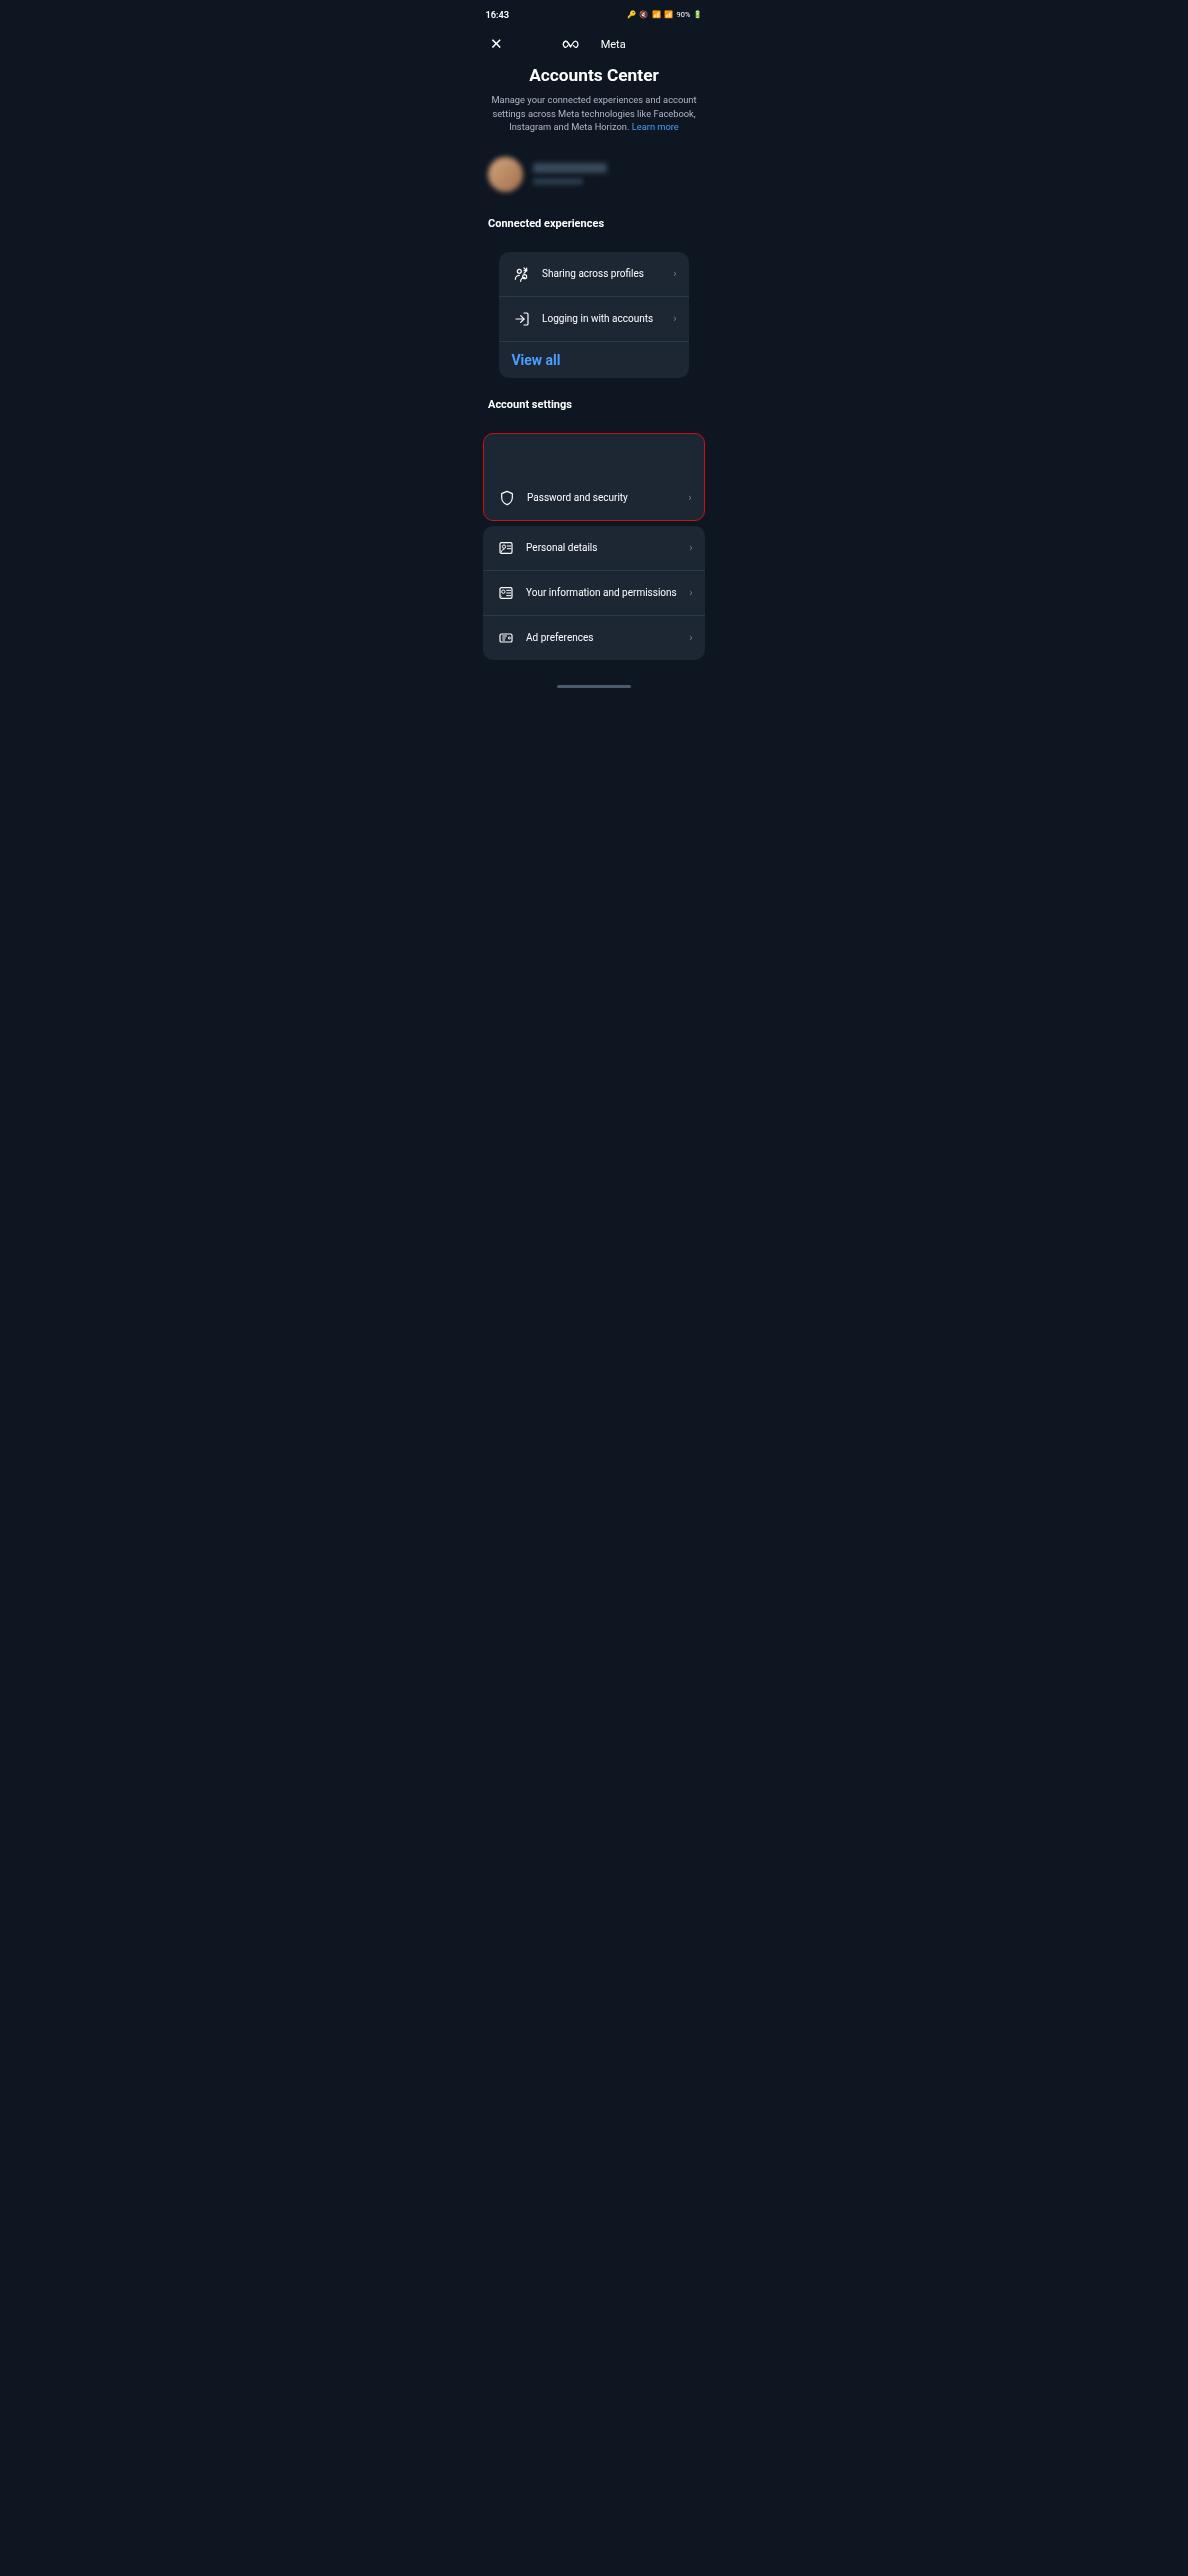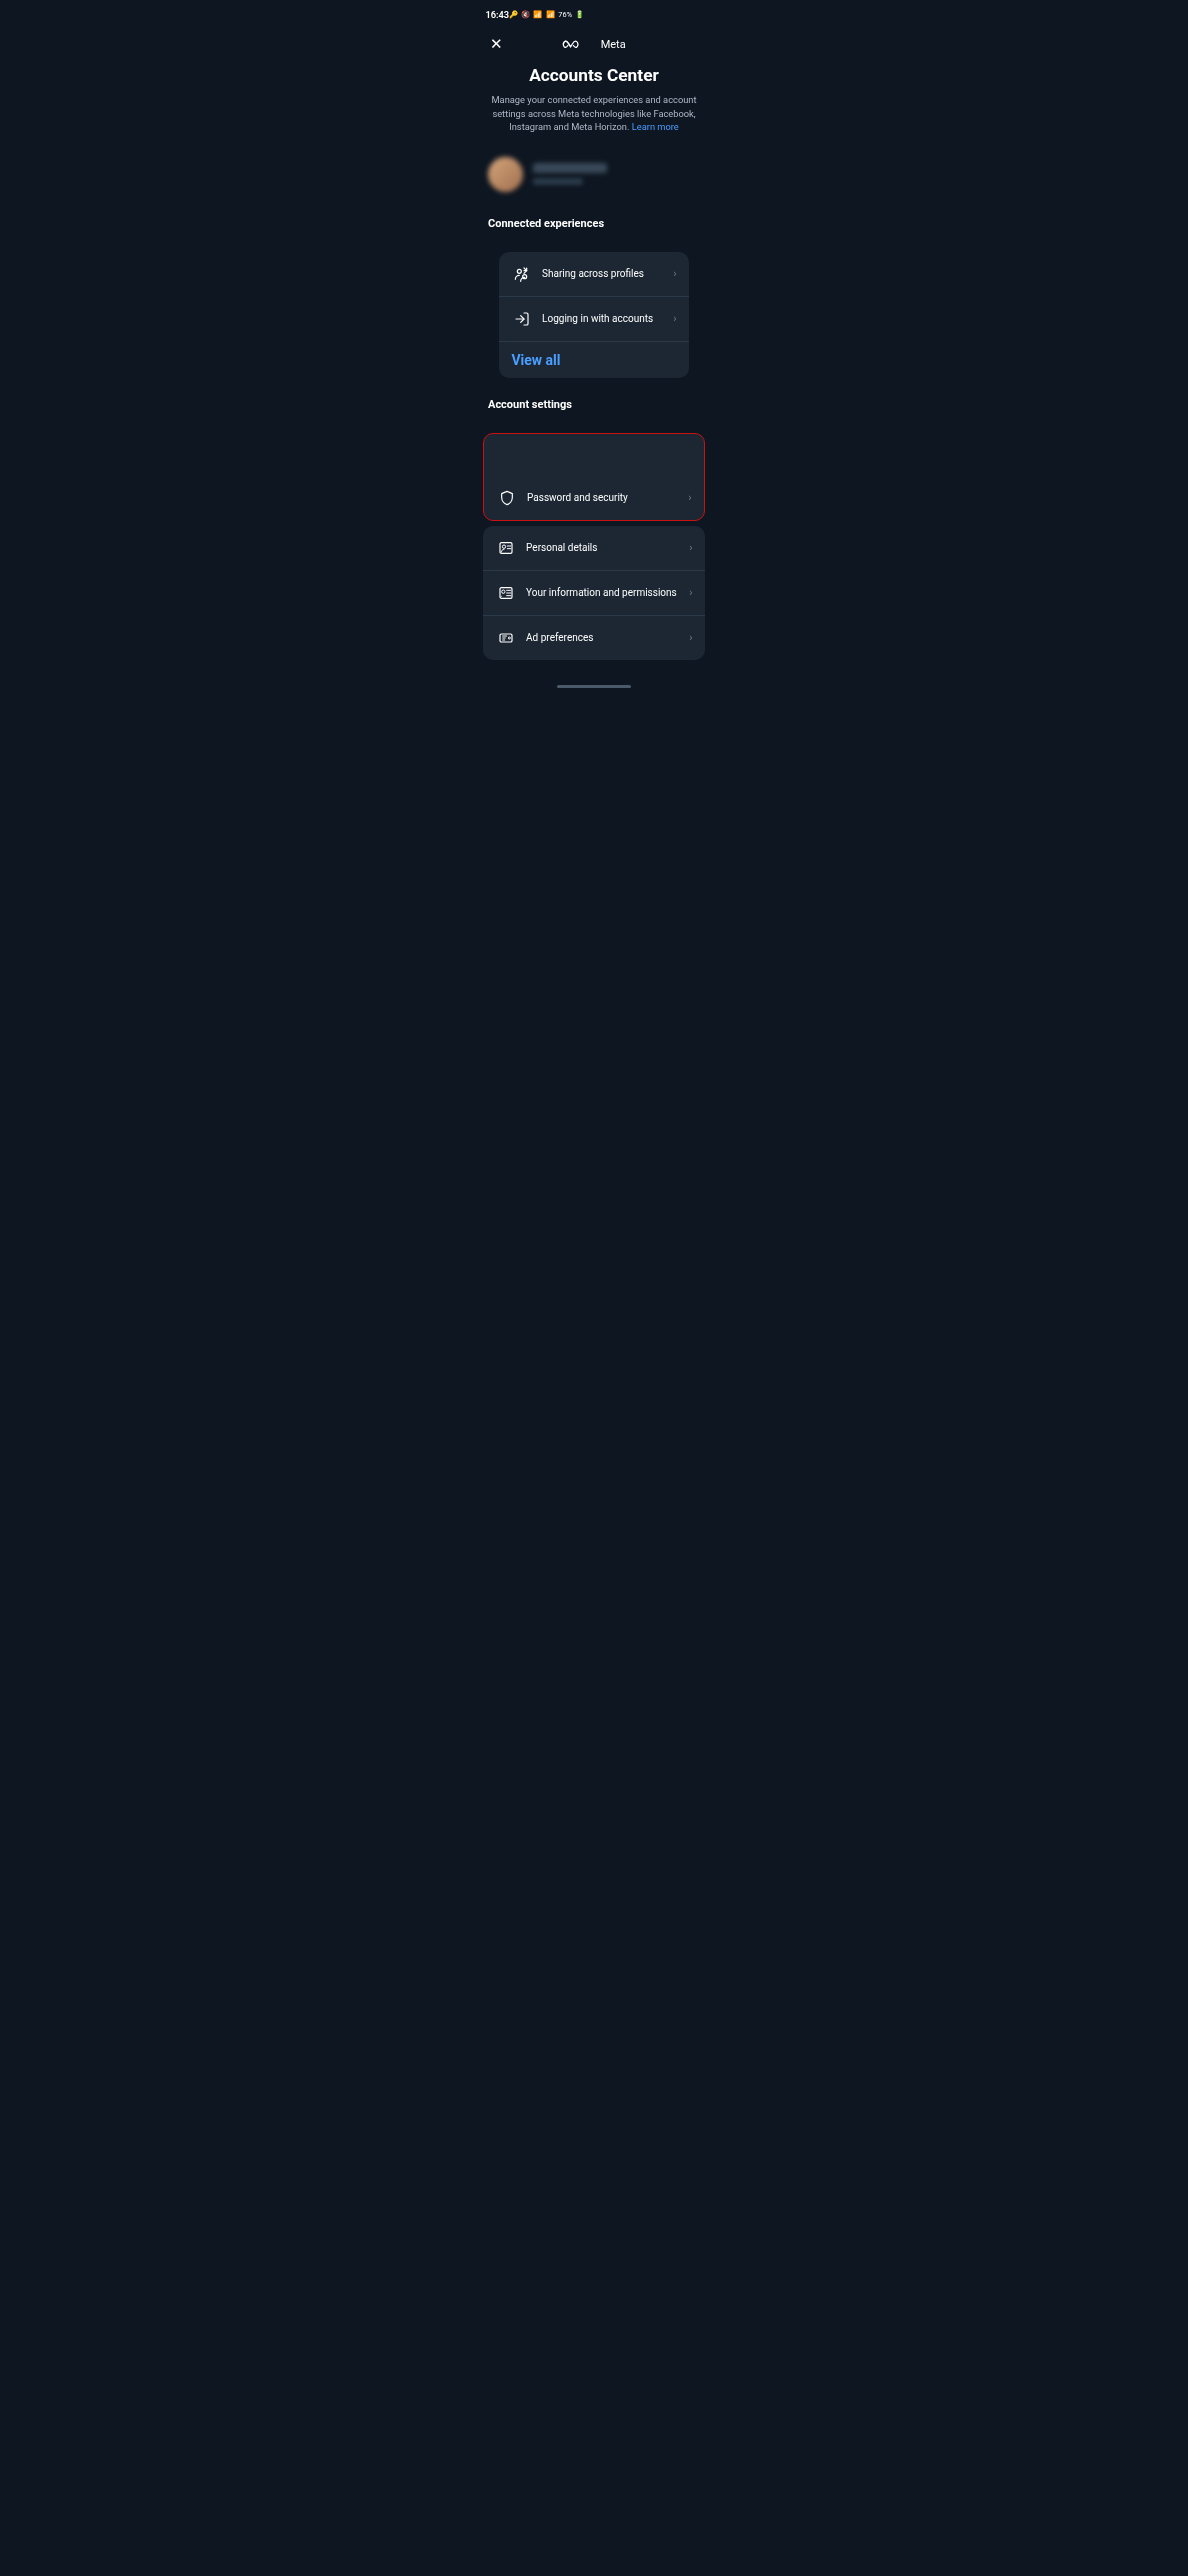--- a/index.html
+++ b/index.html
@@ -15,20 +15,21 @@
       color: #ffffff;
       width: 242px;
       margin: 0 auto;
       min-height: 100vh;
       position: relative;
     }
 
     
     .status-bar {
       display: flex;
+      justify-content: space-between;
       align-items: center;
       padding: 7.4px 12.4px 5px 12.4px;
       height: 27px;
     }
 
     .status-time {
       font-size: 9.3px;
       font-weight: 600;
       color: #ffffff;
     }
@@ -239,21 +240,21 @@
 </head>
 <body>
 
 <div class="status-bar">
   <span class="status-time">16:43</span>
   <div class="status-icons">
     <span>🔑</span>
     <span>🔇</span>
     <span>📶</span>
     <span>📶</span>
-    <span>76%</span>
+    <span>90%</span>
     <span>🔋</span>
   </div>
 </div>
 
 <div class="top-nav">
   <div class="close-btn">
     <span class="close-icon">✕</span>
   </div>
   <div class="meta-logo">
     <span class="meta-symbol">

